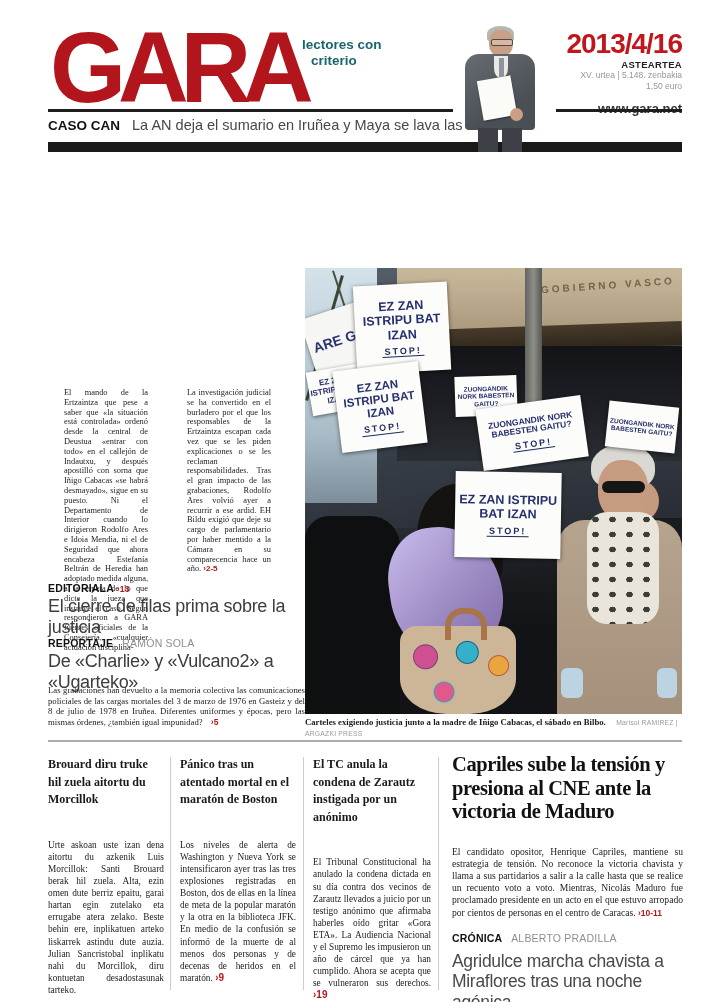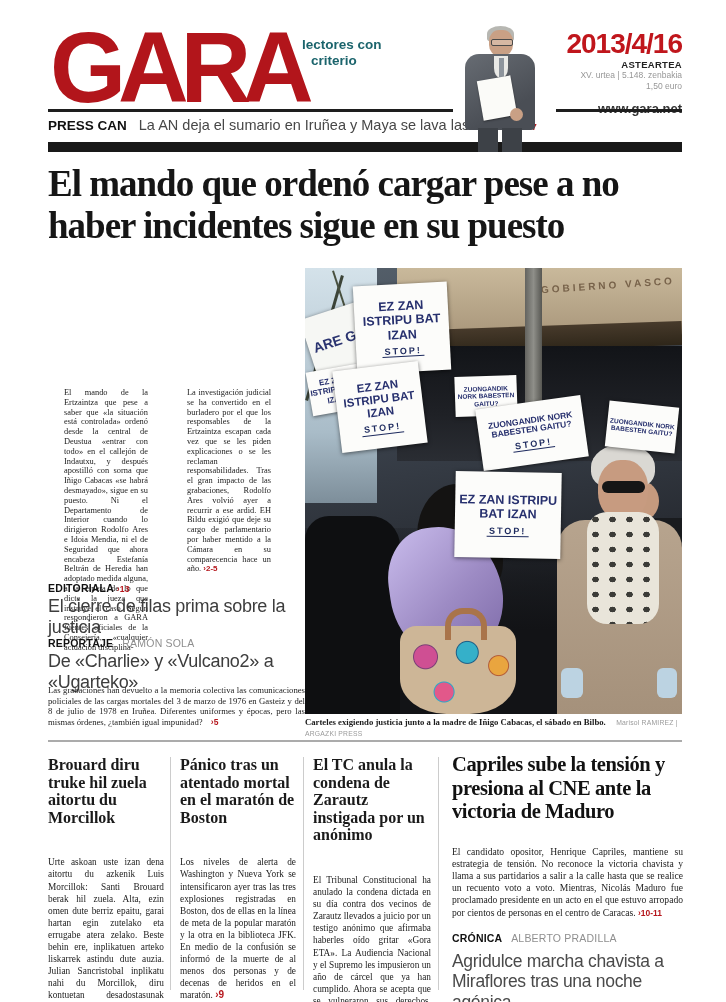--- a/index.html
+++ b/index.html
@@ -64,21 +64,21 @@
   .placard .stoptxt{margin-top:4px;font-size:9px;letter-spacing:2px;color:#1d2a5e;
            border-bottom:1.5px solid #1d2a5e;padding:0 2px;}
   #caption-row{left:305px;top:717px;width:377px;font-size:8.7px;line-height:11px;}
   #caption-row .cap{font-weight:800;color:#1b1b1b;font-family:"Liberation Serif",serif;}
   #caption-row .credit{color:#9a9a9a;font-size:6.8px;margin-left:8px;letter-spacing:.2px;}
 
   
   #midrule{left:48px;top:740px;width:634px;height:2px;background:#ababab;}
   .vdiv{top:757px;height:233px;width:1px;background:#cccccc;}
   .brief{top:756px;}
-  .brief h3{margin:0;font-size:16px;line-height:17.6px;font-weight:800;color:#1a1a1a;}
+  .brief h3{margin:0;font-size:12px;line-height:17.6px;font-weight:800;color:#1a1a1a;}
   .brief p{margin:30px 0 0 0;font-size:9.3px;line-height:12.1px;color:#222;}
   .brief .ref{font-size:10px;}
   #brief1{left:48px;width:116px;}
   #brief2{left:180px;width:116px;}
   #brief3{left:313px;width:118px;}
   #feature{left:452px;top:753px;width:231px;}
   #feature h2{margin:0;font-size:20.5px;line-height:23.5px;font-weight:800;color:#121212;letter-spacing:-.4px;}
   #feature .fbody{margin:22px 0 0 0;font-size:9.6px;line-height:12.2px;color:#222;}
   #feature .ref{font-size:8.5px;}
   #cronica-label{margin-top:13px;}
@@ -115,28 +115,27 @@
     <div style="left:28px;top:52px;width:34px;height:40px;background:#fbfbf8;transform:rotate(-10deg);box-shadow:0 1px 2px rgba(0,0,0,.4);"></div>
     <div style="left:58px;top:82px;width:13px;height:13px;background:#c9a085;border-radius:50%;"></div>
     <div style="left:26px;top:102px;width:20px;height:24px;background:#3d4147;"></div>
     <div style="left:50px;top:102px;width:20px;height:24px;background:#3d4147;"></div>
   </div>
 
   <div class="abs mastrule" id="rule-left"></div>
   <div class="abs mastrule" id="rule-right"></div>
 
   <div class="abs" id="kicker">
-    <span class="klabel">PRESS CAN</span>
+    <span class="klabel">CASO CAN</span>
     <span class="ktext">La AN deja el sumario en Iruñea y Maya se lava las manos</span>
     <span class="ref">›6-7</span>
   </div>
 
   <div class="abs" id="blackbar"></div>
 
-  <h1 class="abs serif" id="headline" style="margin:0;">El mando que ordenó cargar pese a no haber incidentes sigue en su puesto</h1>
 
 
   <div class="abs serif just bodycol" id="bodycol1">
     <p>El mando de la Ertzaintza que pese a saber que «la situación está controlada» ordenó desde la central de Deustua «entrar con todo» en el callejón de Indautxu, y después apostilló con sorna que Iñigo Cabacas «se habrá desmayado», sigue en su puesto. Ni el Departamento de Interior cuando lo dirigieron Rodolfo Ares e Idoia Mendia, ni el de Seguridad que ahora encabeza Estefanía Beltrán de Heredia han adoptado medida alguna, a la espera de lo que dicte la jueza que instruye el caso. Según respondieron a GARA fuentes oficiales de la Consejería, «cualquier actuación disciplina-</p>
   </div>
   <div class="abs serif just bodycol" id="bodycol2">
     <p><span>La investigación judicial se ha convertido en el burladero por el que los responsables de la Ertzaintza escapan cada vez que se les piden explicaciones o se les reclaman responsabilidades. Tras el gran impacto de las grabaciones, Rodolfo Ares volvió ayer a recurrir a ese ardid. EH Bildu exigió que deje su cargo de parlamentario por haber mentido a la Cámara en su comparecencia hace un año.</span>
        <span class="ref">›2-5</span></p>
   </div>
 

